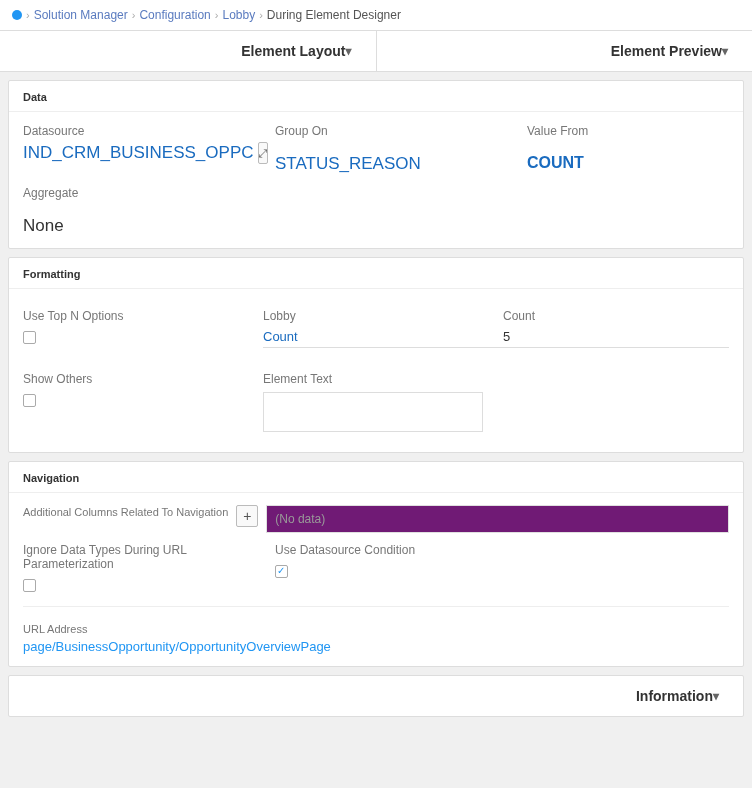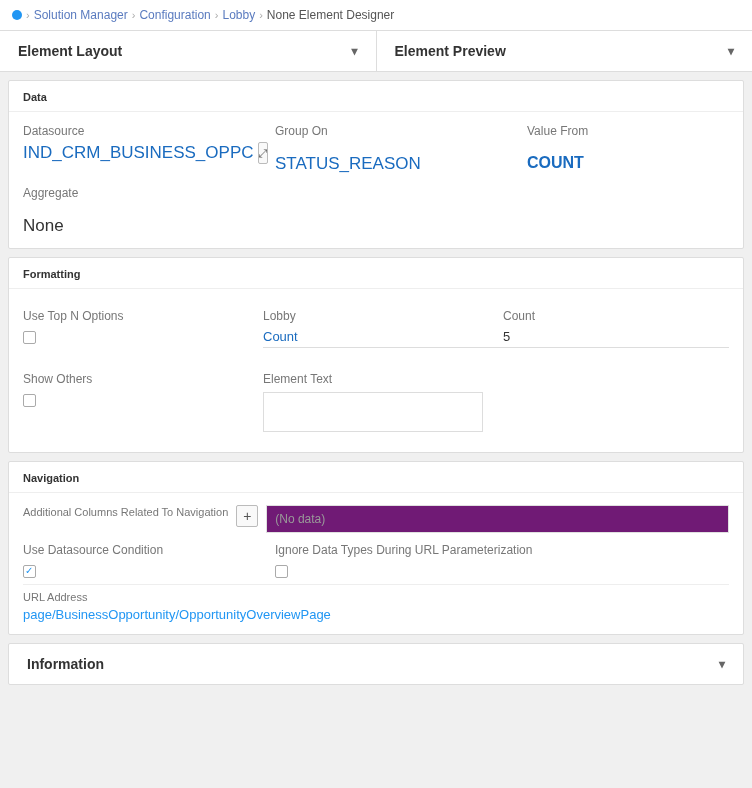--- a/index.html
+++ b/index.html
@@ -42,22 +42,22 @@
 
     
     .top-panels {
       display: flex;
       background: #fff;
       border-bottom: 1px solid #ddd;
     }
     .panel-header {
       display: flex;
       align-items: center;
-      justify-content: space-between;
-      padding: 12px 18px;
+      justify-content: flex-end;
+      padding: 12px 24px;
       font-size: 14px;
       font-weight: 600;
       color: #333;
       cursor: pointer;
     }
     .panel-header-left {
       flex: 1;
       border-right: 1px solid #ddd;
     }
     .panel-header-right {
@@ -242,23 +242,23 @@
       padding: 4px 8px;
       color: #999;
       font-size: 12px;
       min-height: 28px;
       display: flex;
       align-items: center;
     }
 
     
     .url-section {
-      margin-top: 6px;
+      margin-top: 14px;
       border-top: 1px solid #eee;
-      padding-top: 6px;
+      padding-top: 16px;
     }
     .url-label {
       font-size: 11px;
       color: #777;
       margin-bottom: 4px;
     }
     .url-value {
       font-size: 13px;
       color: #2196F3;
       word-break: break-all;
@@ -277,21 +277,21 @@
 
 <div class="breadcrumb">
   <span class="breadcrumb-dot"></span>
   <span class="breadcrumb-sep">›</span>
   <span class="breadcrumb-item">Solution Manager</span>
   <span class="breadcrumb-sep">›</span>
   <span class="breadcrumb-item">Configuration</span>
   <span class="breadcrumb-sep">›</span>
   <span class="breadcrumb-item">Lobby</span>
   <span class="breadcrumb-sep">›</span>
-  <span class="breadcrumb-item active">None Element Designer</span>
+  <span class="breadcrumb-item active">During Element Designer</span>
 </div>
 
 <div class="top-panels">
   <div class="panel-header panel-header-left">
     <span>Element Layout</span>
     <span class="chevron">▾</span>
   </div>
   <div class="panel-header panel-header-right">
     <span>Element Preview</span>
     <span class="chevron">▾</span>
@@ -371,29 +371,29 @@
     <div class="section-body">
 
       <div class="nav-row">
         <span class="nav-label">Additional Columns Related To Navigation</span>
         <span class="nav-add-btn">+</span>
         <div class="nav-no-data">(No data)</div>
       </div>
 
       <div style="display:grid; grid-template-columns: 240px 1fr; gap: 12px; margin-top: 10px;">
         <div style="display:flex; flex-direction:column; gap:6px;">
+          <span class="field-label">Ignore Data Types During URL Parameterization</span>
+          <div class="checkbox-wrap">
+            <span class="checkbox"></span>
+          </div>
+        </div>
+        <div style="display:flex; flex-direction:column; gap:6px;">
           <span class="field-label">Use Datasource Condition</span>
           <div class="checkbox-wrap">
             <span class="checkbox checked"></span>
-          </div>
-        </div>
-        <div style="display:flex; flex-direction:column; gap:6px;">
-          <span class="field-label">Ignore Data Types During URL Parameterization</span>
-          <div class="checkbox-wrap">
-            <span class="checkbox"></span>
           </div>
         </div>
       </div>
 
       <div class="url-section">
         <div class="url-label">URL Address</div>
         <div class="url-value">page/BusinessOpportunity/OpportunityOverviewPage</div>
       </div>
     </div>
   </div>

